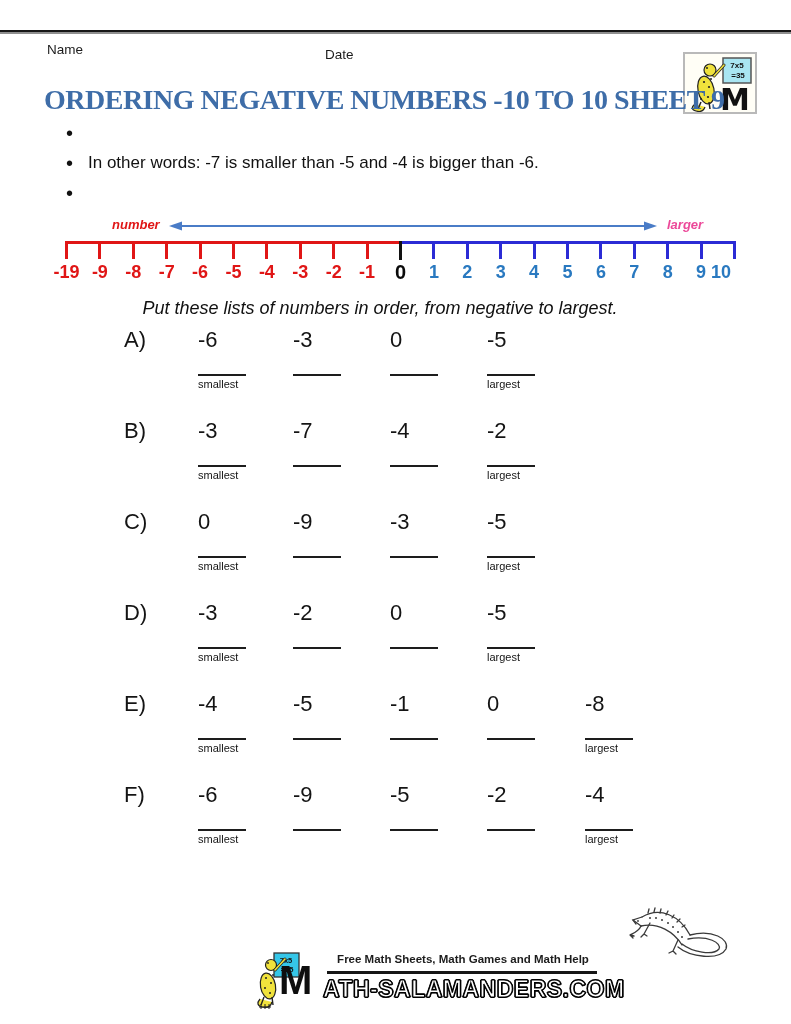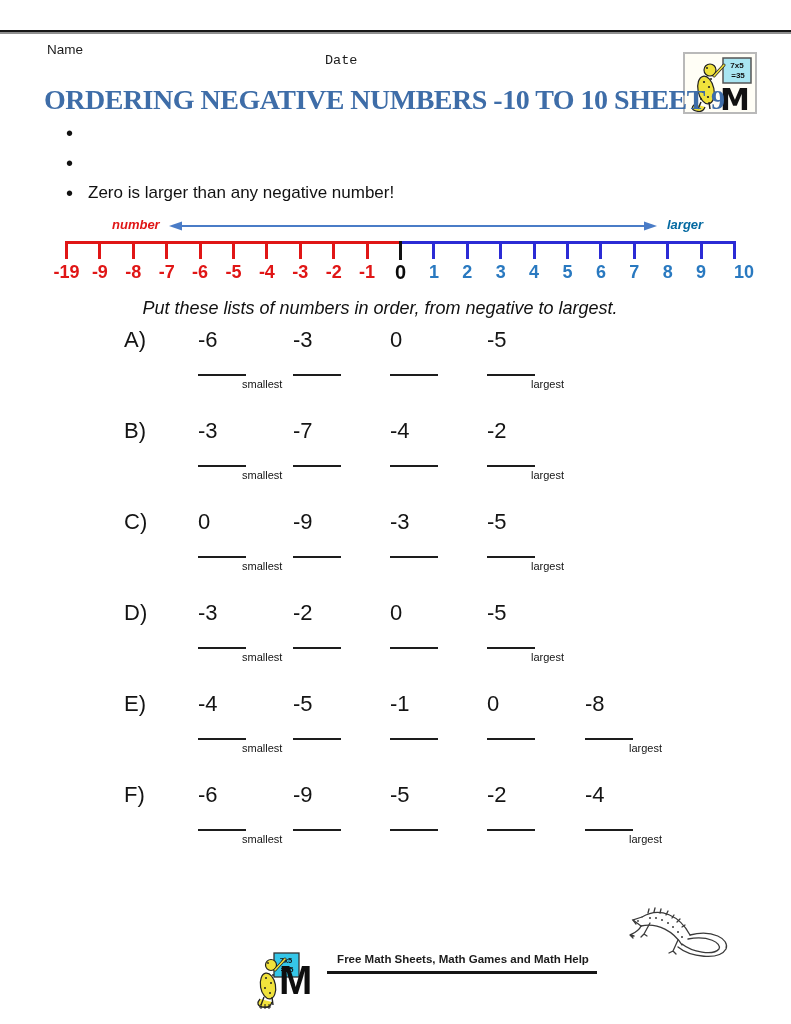--- a/index.html
+++ b/index.html
@@ -6,37 +6,37 @@
   body {
     width:791px; height:1024px; background:#ffffff; position:relative;
     font-family:"Liberation Sans", sans-serif; overflow:hidden; color:#141414;
   }
   .abs { position:absolute; }
 
   .top-rule { top:30px; left:0; width:791px; height:2px; background:#161616; box-shadow:0 2px 0 #8f8f8f; }
 
   .meta-label { font-size:13.5px; color:#1b1b1b; }
   #name-label { left:47px; top:42px; }
-  #date-label { left:325px; top:53px;font-family:Liberation Mono, monospace; }
+  #date-label { left:325px; top:47px; }
 
   .logo-box { left:683px; top:52px; width:74px; height:62px; border:2px solid #b9b9b9; background:#fffef6; box-sizing:border-box; }
 
   .title {
     left:44px; top:84px; width:640px;
     font-family:"Liberation Serif", serif; font-weight:700; font-size:28px; letter-spacing:-0.5px;
     color:#3e6da8; white-space:nowrap;
   }
 
   .bullets { left:66px; top:118px; width:650px; list-style:none; margin:0; padding:0; }
   .bullets li { display:flex; align-items:center; height:30px; font-size:17px; color:#121212; }
   .bullets li .dot { font-size:20px; margin-right:15px; line-height:1; color:#121212; }
 
   .nl-side-label { font-size:13px; font-style:italic; font-weight:700; top:217px; }
   #smaller-label { left:112px; color:#e01616; }
-  #larger-label  { left:667px; color:#0369a1; }
+  #larger-label  { left:667px; color:#ec4899; }
   #range-arrow { left:168px; top:219px; }
 
   #nl-bar-red  { left:65px;  top:241px; width:335px; height:3px; background:#e01616; }
   #nl-bar-blue { left:400px; top:241px; width:335px; height:3px; background:#2b2bd5; }
   #number-line-ticks { left:65px; top:241px; width:671px; height:45px; }
   .nl-tick { position:absolute; top:0; width:3px; height:18px; }
   .nl-tick.neg  { background:#e01616; }
   .nl-tick.zero { background:#121212; height:19px; }
   .nl-tick.pos  { background:#2b2bd5; }
   .nl-num { position:absolute; top:21px; width:34px; text-align:center; font-weight:700; font-size:18px; }
@@ -44,21 +44,21 @@
   .nl-num.zero { color:#0a0a0a; font-size:20px; top:20px; }
   .nl-num.pos  { color:#2979c0; }
 
   .instruction { left:0; top:298px; width:760px; text-align:center; font-style:italic; font-size:18px; color:#101010; }
 
   #problems { left:0; top:327px; width:791px; }
   .prob { position:relative; height:91px; }
   .prob-letter { position:absolute; left:124px; top:0; font-size:22px; }
   .prob-num { position:absolute; top:0; font-size:22px; }
   .prob-line { position:absolute; top:47px; width:48px; border-top:2.5px solid #1d1d1d; }
-  .prob-sub { position:absolute; top:51px; font-size:11px; color:#141414;margin-left:44px; }
+  .prob-sub { position:absolute; top:51px; font-size:11px; color:#141414; }
 
   #lizard-sketch { left:626px; top:891px; }
 
   #footer { left:255px; top:950px; width:345px; height:66px; }
   #footer-char { position:absolute; left:0; top:1px; }
   #footer-m { position:absolute; left:24px; top:10px; font-size:40px; font-weight:700; color:#0e0e0e; line-height:1; }
   #footer-tagline { position:absolute; left:74px; top:3px; width:268px; text-align:center; font-size:11.5px; font-weight:700; color:#1c1c1c; white-space:nowrap; }
   #footer-rule { position:absolute; left:72px; top:21px; width:270px; height:2.5px; background:#161616; }
   #footer-brand { position:absolute; left:68px; top:26px; font-size:23px; font-weight:700; letter-spacing:0.5px; white-space:nowrap;
                   color:#ffffff; -webkit-text-stroke:1.2px #000;
@@ -97,24 +97,24 @@
 </div>
 
 <div class="abs title">ORDERING NEGATIVE NUMBERS -10 TO 10 SHEET 9</div>
 
 <ul class="abs bullets">
   <li>
       <span class="dot">•</span>
     </li>
   <li>
       <span class="dot">•</span>
+      <span>In other words: -7 is smaller than -5 and -4 is bigger than -6.</span>
     </li>
   <li>
       <span class="dot">•</span>
-      <span>Zero is larger than any negative number!</span>
     </li>
 </ul>
 
 <span class="abs nl-side-label" id="smaller-label">number</span>
 <svg class="abs" id="range-arrow" width="490" height="14" viewBox="0 0 490 14">
   <line x1="13" y1="7" x2="477" y2="7" stroke="#4a7cc7" stroke-width="2"></line>
   <polygon points="1,7 14,2.5 14,11.5" fill="#4a7cc7"></polygon>
   <polygon points="489,7 476,2.5 476,11.5" fill="#4a7cc7"></polygon>
 </svg>
 <span class="abs nl-side-label" id="larger-label">larger</span>
@@ -156,21 +156,21 @@
     <div class="nl-num pos" style="left: 485.5px;">5</div>
     <div class="nl-tick pos" style="left: 534.4px;"></div>
     <div class="nl-num pos" style="left: 518.9px;">6</div>
     <div class="nl-tick pos" style="left: 567.8px;"></div>
     <div class="nl-num pos" style="left: 552.3px;">7</div>
     <div class="nl-tick pos" style="left: 601.2px;"></div>
     <div class="nl-num pos" style="left: 585.7px;">8</div>
     <div class="nl-tick pos" style="left: 634.6px;"></div>
     <div class="nl-num pos" style="left: 619.1px;">9</div>
     <div class="nl-tick pos" style="left: 668px;"></div>
-    <div class="nl-num pos" style="left: 662px;">10</div>
+    <div class="nl-num pos" style="left: 632px; text-align: right;">10</div>
   </div>
 
 <div class="abs instruction">Put these lists of numbers in order, from negative to largest.</div>
 
 <div class="abs" id="problems">
     <div class="prob">
       <span class="prob-letter">A)</span>
       <span class="prob-num" style="left: 198px;">-6</span>
       <div class="prob-line" style="left: 198px;"></div>
       <span class="prob-num" style="left: 293px;">-3</span>
@@ -295,13 +295,14 @@
         <circle cx="11" cy="27" r="1"></circle>
         <circle cx="16" cy="32" r="1"></circle>
       <circle cx="10" cy="37" r="1"></circle>
         <circle cx="15" cy="42" r="1"></circle>
         <circle cx="18" cy="24" r="0.9"></circle>
     </g>
   </svg>
   <span id="footer-m">M</span>
   <span id="footer-tagline">Free Math Sheets, Math Games and Math Help</span>
   <div id="footer-rule"></div>
+  <span id="footer-brand">ATH-SALAMANDERS.COM</span>
 </div>
 
 </body></html>

